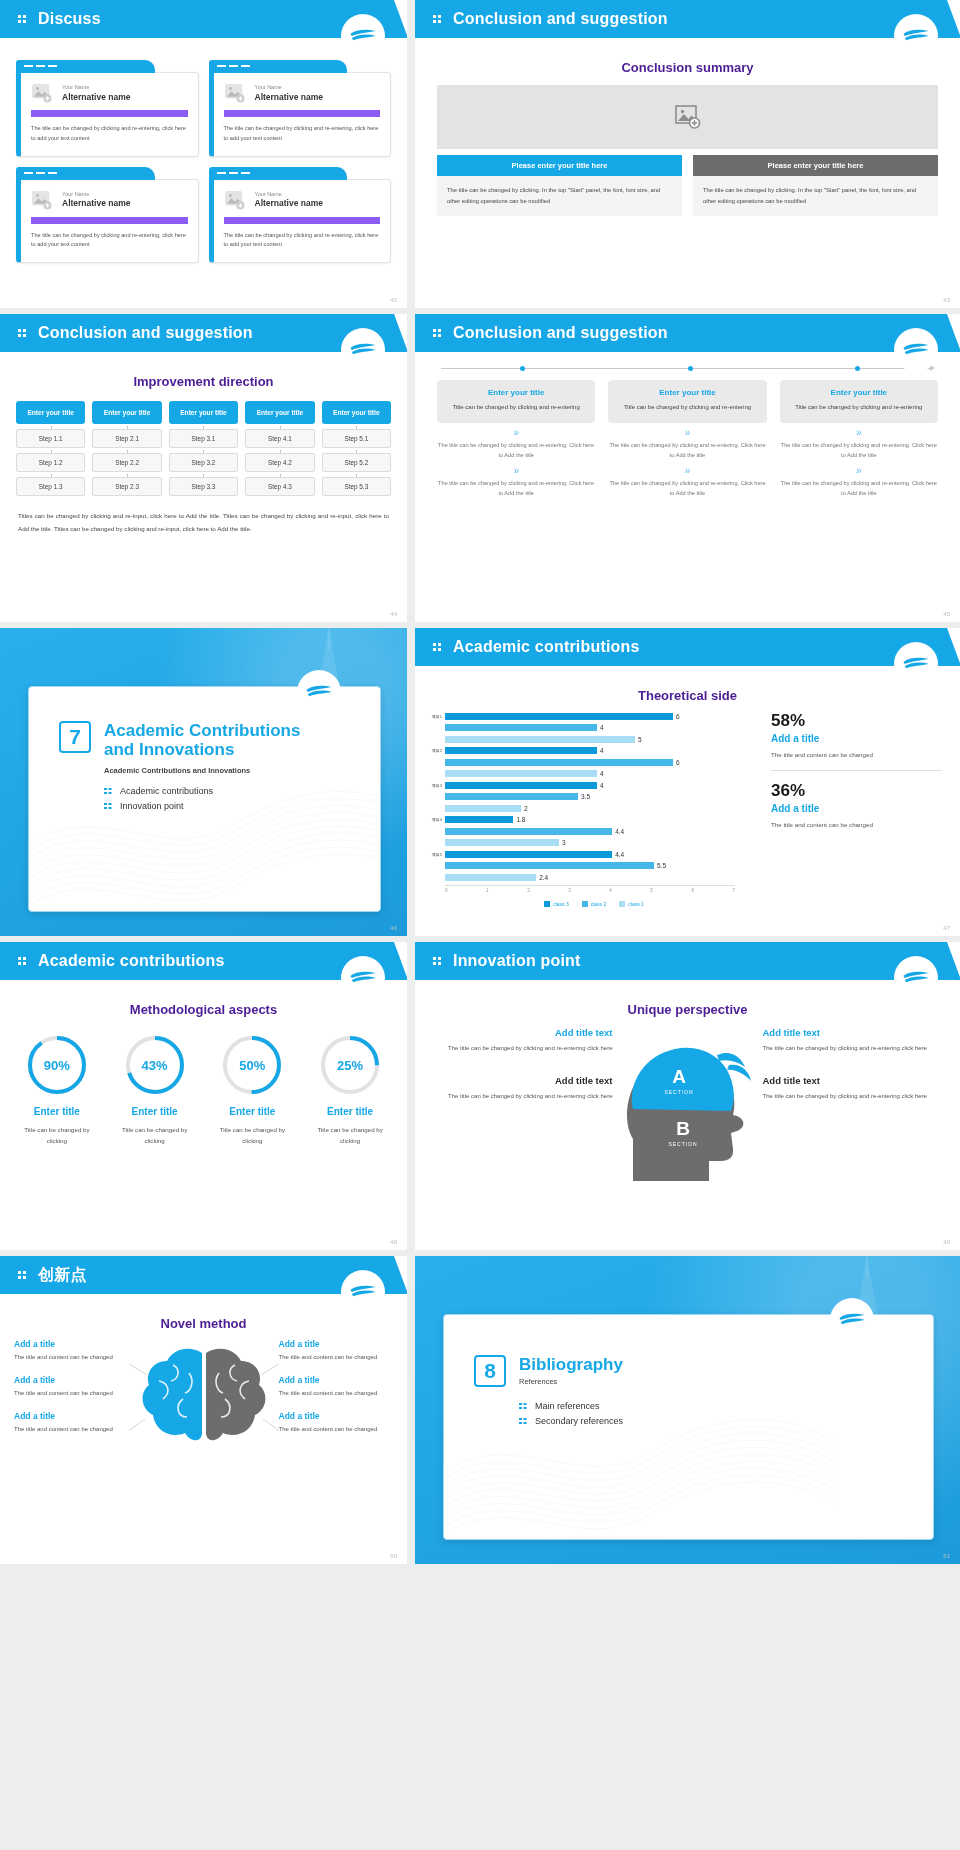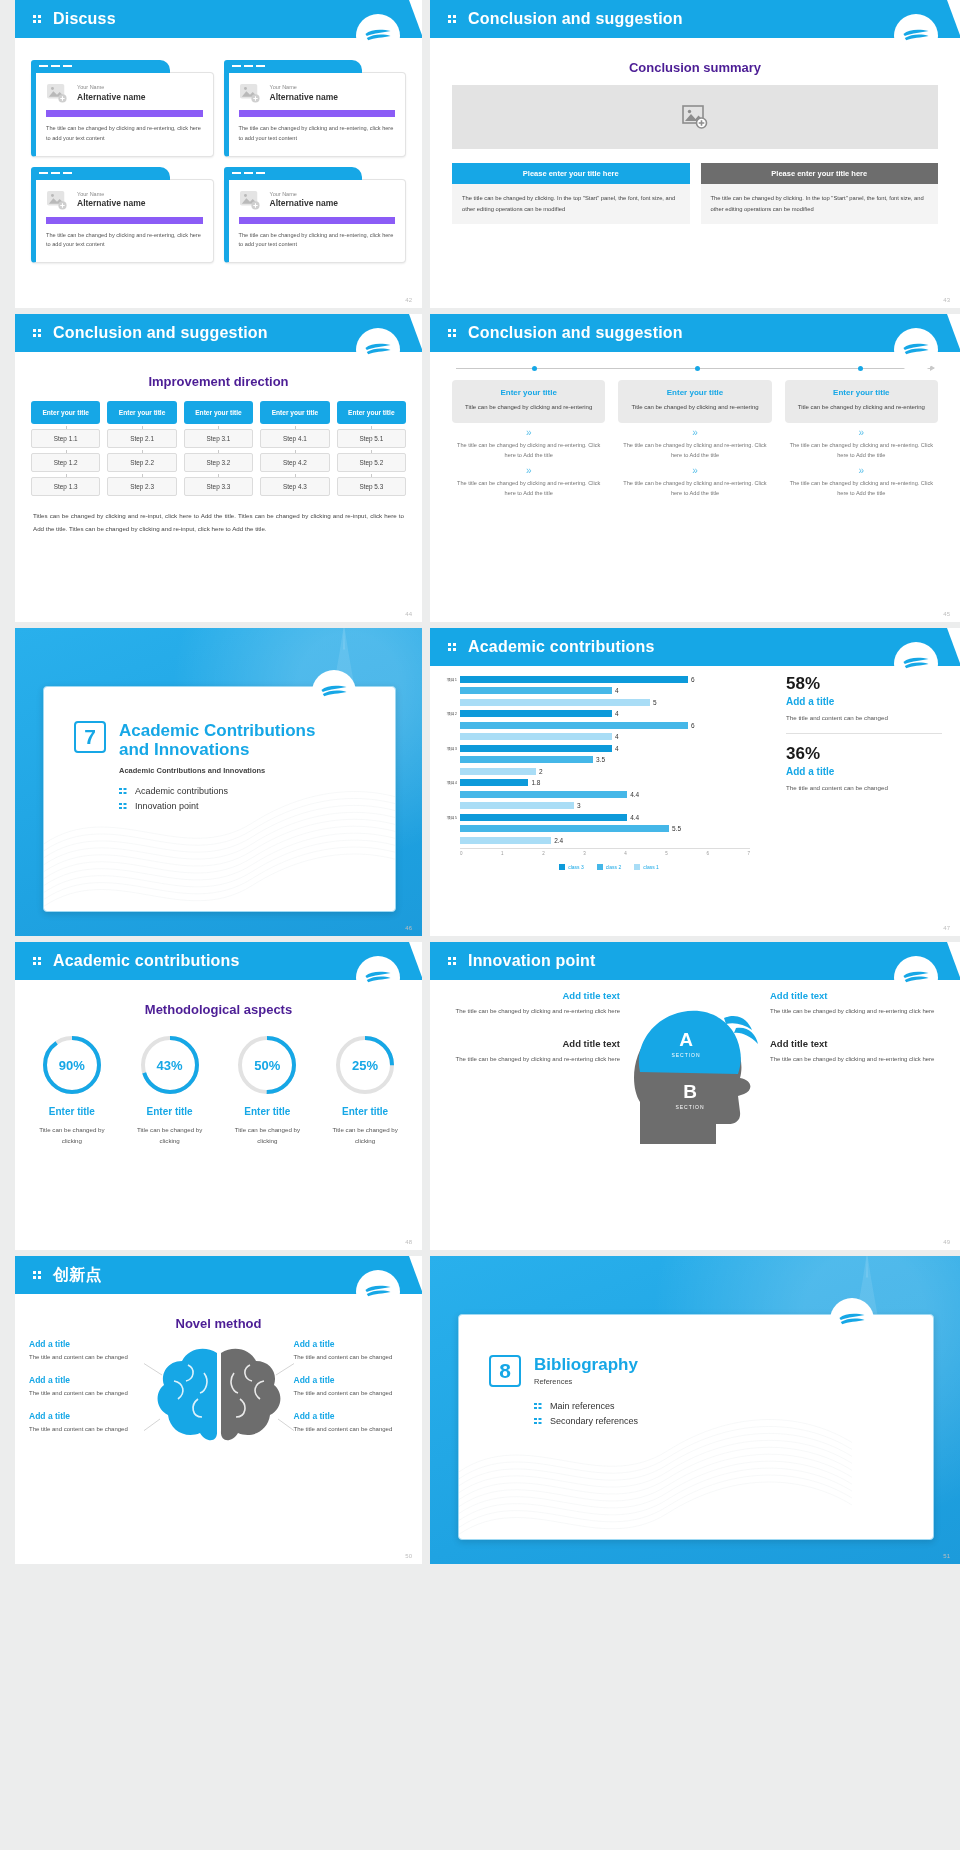--- a/index.html
+++ b/index.html
@@ -7,21 +7,21 @@
     width: 960px; height: 1850px;
     background:#eceded;
     font-family:"Liberation Sans", sans-serif;
     overflow:hidden;
   }
   .grid {
     display:grid;
     grid-template-columns: 407px 1fr;
     grid-auto-rows: 308px;
     gap: 6px 8px;
-    padding: 0 0 0 15px;
+    padding: 0 0 0 0;
   }
   .slide {
     position:relative;
     background:#fff;
     overflow:hidden;
   }
   
   .hdr {
     position:relative;
     height:38px;
@@ -79,21 +79,21 @@
   .folder .nm{ font-size:5.5px; color:#8a8a8a; line-height:1.3;}
   .folder .alt{ font-size:8.5px; color:#333; font-weight:bold;}
   .folder p{ font-size:5.6px; color:#555; line-height:1.75; margin-top:7px;}
 
   
   .img-box{
     margin:10px 22px 0 22px; height:64px; background:#e3e3e3;
     display:flex; align-items:center; justify-content:center;
   }
   .img-box svg{ width:26px; height:24px; color:#9a9a9a;}
-  .two-col{ display:grid; grid-template-columns:1fr 1fr; gap:11px; margin:14px 22px 0 22px;}
+  .two-col{ display:grid; grid-template-columns:1fr 1fr; gap:11px; margin:6px 22px 0 22px;}
   .cc .capt{ text-align:center; color:#fff; font-size:7.5px; font-weight:bold; padding:6px 0;}
   .cc .capt.blue{ background:#16a7e6;}
   .cc .capt.gray{ background:#6d6d6d;}
   .cc .txt{ background:#f4f4f4; padding:9px 10px; font-size:5.8px; color:#444; line-height:1.9;}
 
   
   .steps{ display:grid; grid-template-columns:repeat(5,1fr); gap:7px; margin:12px 16px 0 16px;}
   .steps .head{
     background:#16a7e6; color:#fff; font-size:6.6px; font-weight:bold;
     text-align:center; padding:8px 2px; border-radius:3px;
@@ -529,20 +529,21 @@
           <i></i>
         </span>
       <h2>Academic contributions</h2>
     </div>
     <div class="logo">
       <svg viewBox="0 0 40 24">
           <path d="M2 9 C10 2, 26 2, 38 5 C28 7, 14 8, 4 12 Z" fill="#16a7e6"></path>
           <path d="M4 15 C14 9, 28 9, 38 12 C28 14, 14 15, 6 18 Z" fill="#16a7e6"></path>
         </svg>
     </div>
+    <div class="ctitle">Theoretical side</div>
     <div class="chartwrap">
       <div>
         <div class="bars" id="bars">
             <div class="barrow">
               <span class="cat">项目1</span>
               <span class="bar" style="width: 228px; background: rgb(13, 154, 218);"></span>
               <span class="val">6</span>
             </div>
             <div class="barrow">
               <span class="cat"></span>
@@ -712,20 +713,21 @@
           <i></i>
         </span>
       <h2>Innovation point</h2>
     </div>
     <div class="logo">
       <svg viewBox="0 0 40 24">
           <path d="M2 9 C10 2, 26 2, 38 5 C28 7, 14 8, 4 12 Z" fill="#16a7e6"></path>
           <path d="M4 15 C14 9, 28 9, 38 12 C28 14, 14 15, 6 18 Z" fill="#16a7e6"></path>
         </svg>
     </div>
+    <div class="ctitle">Unique perspective</div>
     <div class="headwrap">
       <div class="hcol l">
         <div class="hblk blue">
           <h4>Add title text</h4>
           <p>The title can be changed by clicking and re-entering click here</p>
         </div>
         <div class="hblk dark">
           <h4>Add title text</h4>
           <p>The title can be changed by clicking and re-entering click here</p>
         </div>

